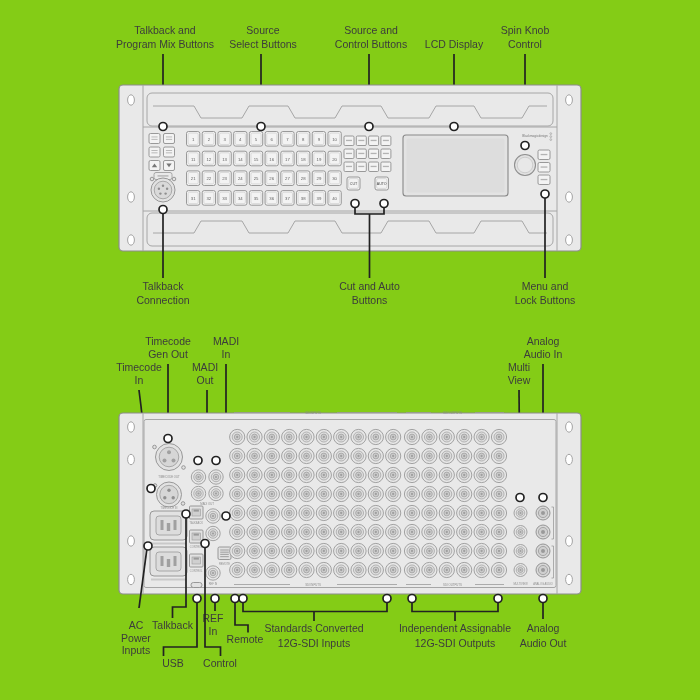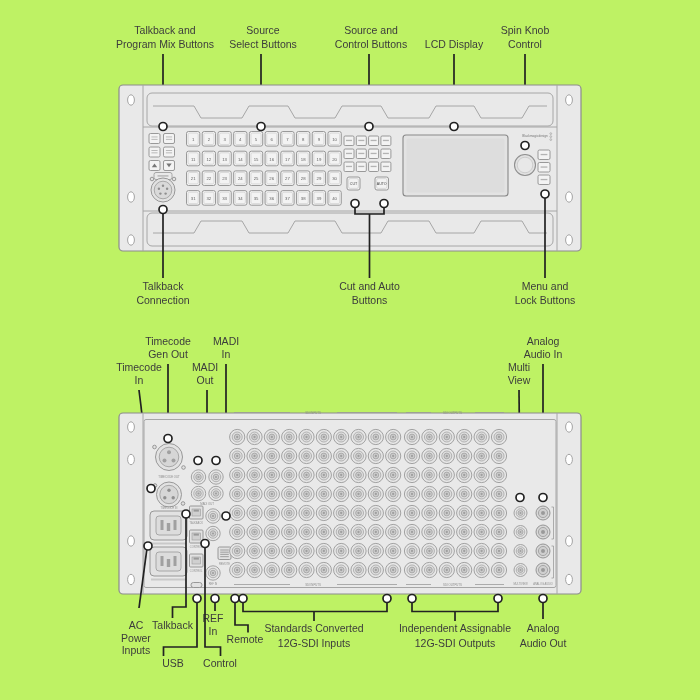--- a/index.html
+++ b/index.html
@@ -1,16 +1,16 @@
 <!DOCTYPE html>
 <html><head>
 <meta charset="utf-8">
 <style>
   html,body{margin:0;padding:0;background:#ffffff;}
-  #stage{width:700px;height:700px;position:relative;background:#bef264;}
+  #stage{width:700px;height:700px;position:relative;background:#84cc16;}
   svg text{font-family:"Liberation Sans","DejaVu Sans",sans-serif;}
   .lbl{font-size:10.5px;fill:#3c3c3c;text-anchor:middle;}
   .micro{font-size:2.8px;fill:#8a8a8a;text-anchor:middle;}
   .micro2{font-size:2.6px;fill:#8f8f8f;text-anchor:middle;}
   .btnlbl{font-size:3.6px;fill:#3f3f3f;text-anchor:middle;}
   .brand{font-size:3.2px;fill:#787878;text-anchor:middle;}
   .btnnum{font-size:4.3px;fill:#5f5f5f;text-anchor:middle;}
   .panel{fill:#e9e9e9;stroke:#8c8c8c;stroke-width:1.2;}
   .inner{fill:none;stroke:#a6a6a6;stroke-width:1;}
   .hole{fill:#ffffff;stroke:#9a9a9a;stroke-width:0.9;}

